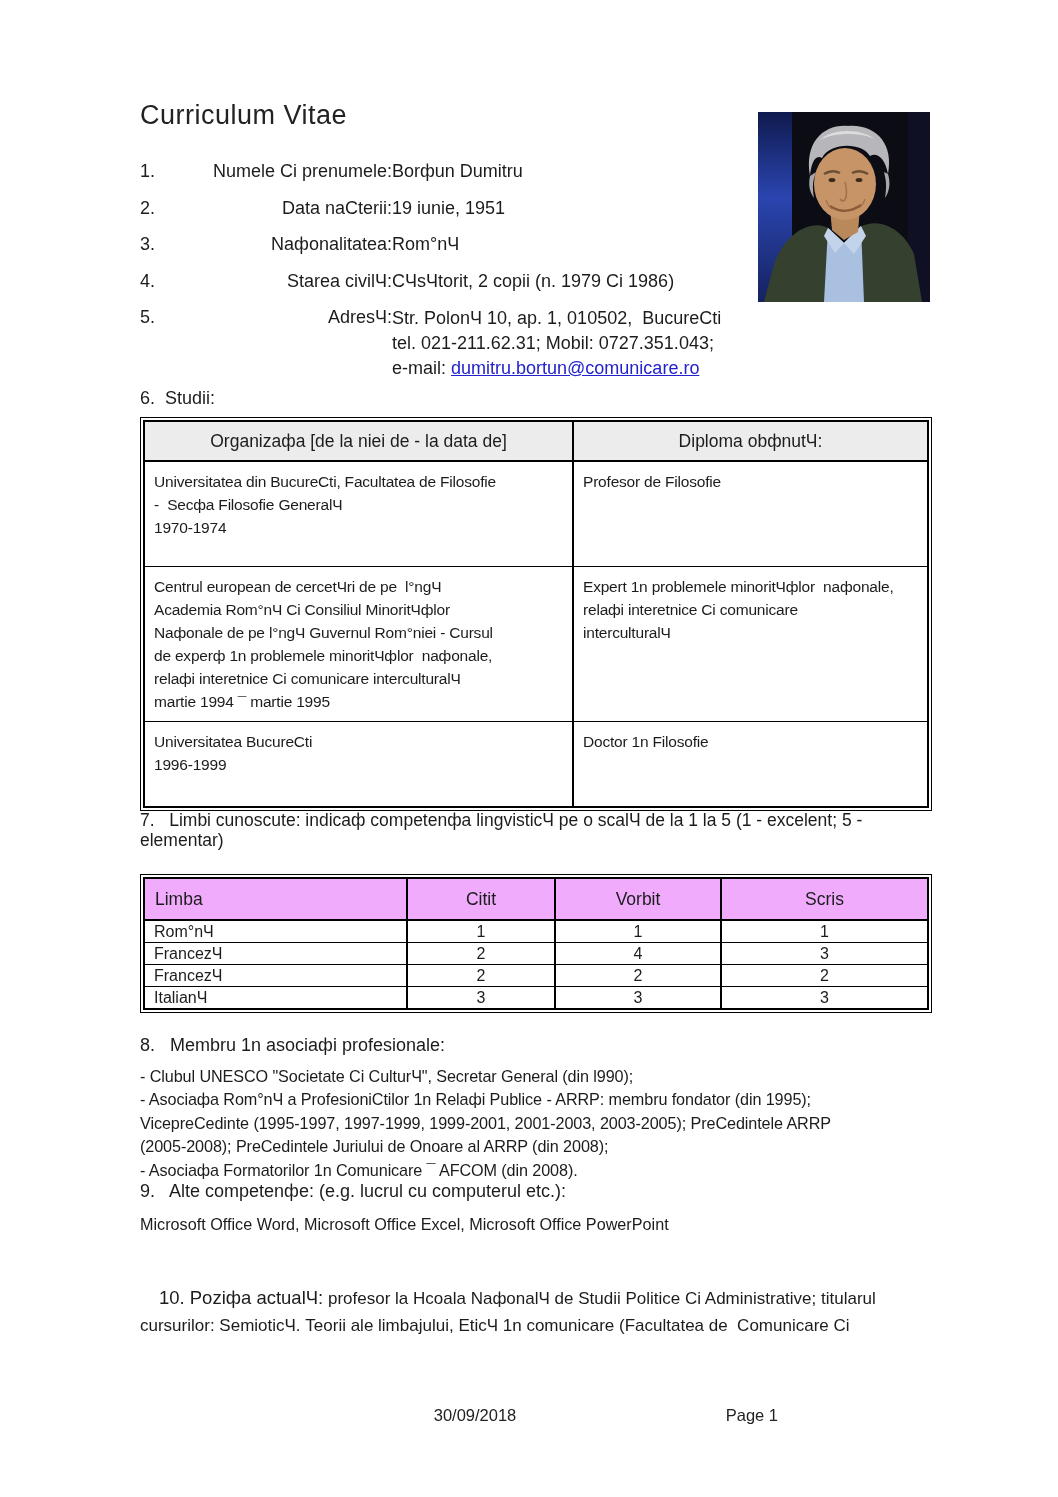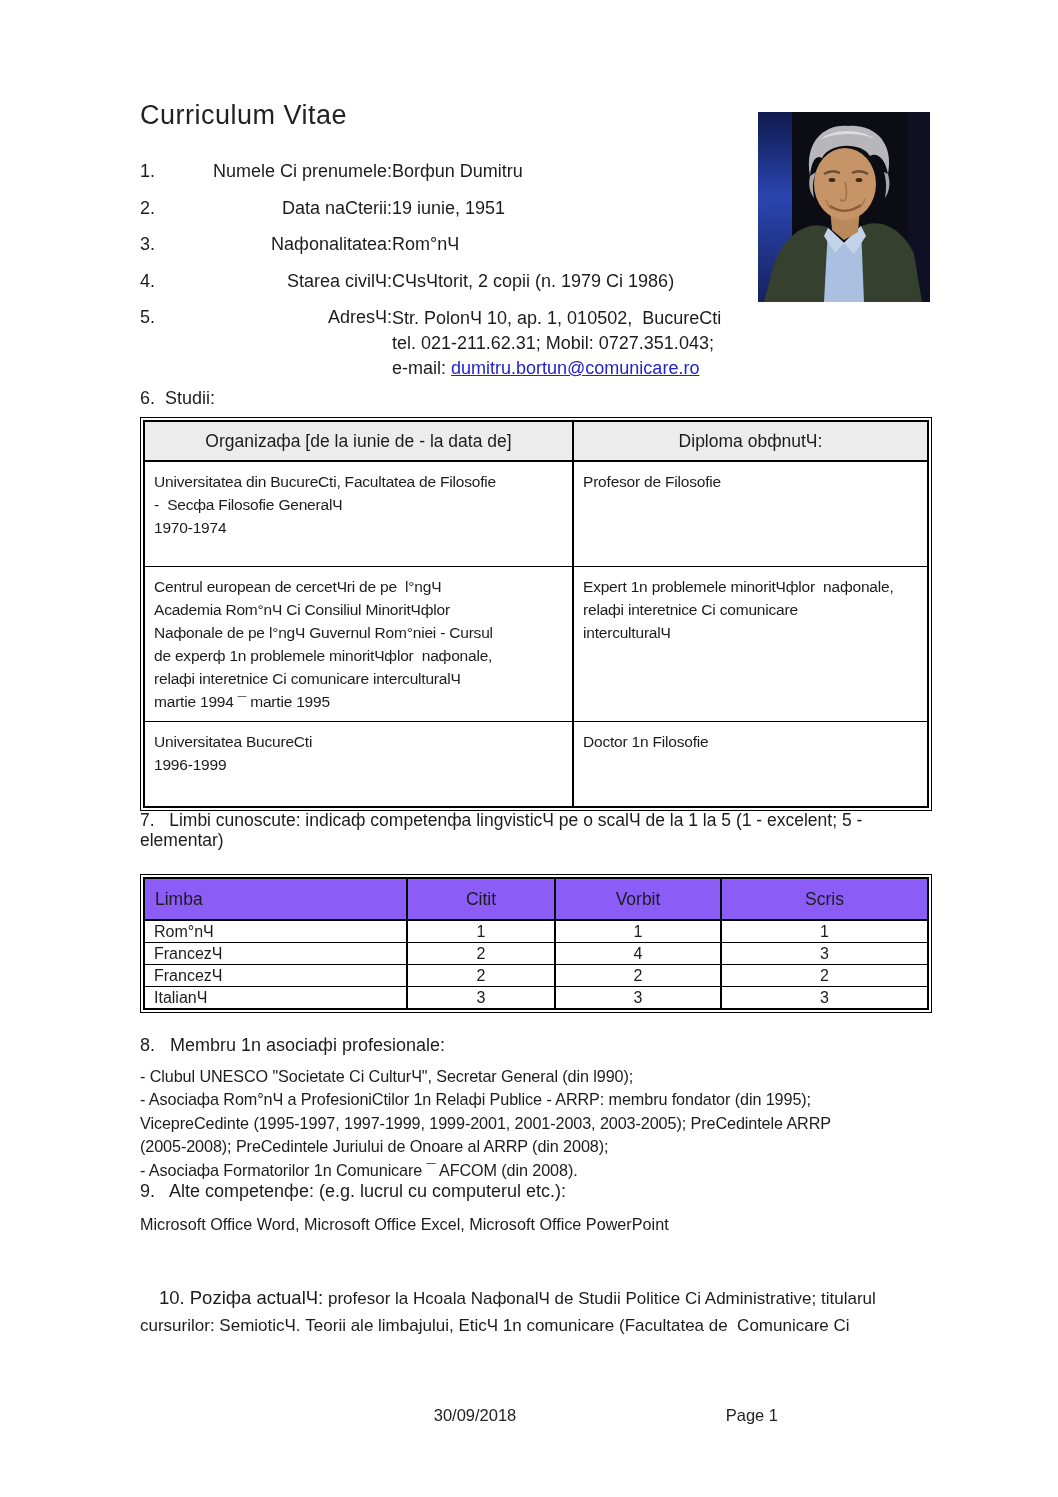--- a/index.html
+++ b/index.html
@@ -43,21 +43,21 @@
   .studii-tbl td:first-child{border-right:2px solid #000;width:412px;}
   .row-h1 td{height:90px;}
   .row-h2 td{height:140px;}
   .row-h3 td{height:70px;}
   
   .sec7{position:absolute;left:140px;top:810px;width:812px;font-size:17.5px;line-height:20px;}
   
   .sec-limbi{position:absolute;left:140px;top:866px;width:792px;}
   .limbi-tbl{border:2px solid #000;}
   .limbi-tbl th{
-    background:#8b5cf6;border:2px solid #000;border-bottom:2px solid #000;
+    background:#f0abfc;border:2px solid #000;border-bottom:2px solid #000;
     font-weight:normal;font-size:17.5px;height:38px;text-align:center;
   }
   .limbi-tbl th.col-limba{text-align:left;padding-left:10px;width:250px;}
   .limbi-tbl th.col-citit{width:144px;}
   .limbi-tbl th.col-vorbit{width:162px;}
   .limbi-tbl td{
     border:1px solid #000;border-left:2px solid #000;border-right:2px solid #000;
     font-size:16px;height:21px;line-height:20px;text-align:center;padding:0;
   }
   .limbi-tbl td.lang-name{text-align:left;padding-left:9px;}
@@ -154,21 +154,21 @@
       </span>
     </div>
   </div>
 
   <div class="sec6">
     <div class="sec-head">6.  Studii:</div>
     <div class="tbl-wrap">
       <table class="studii-tbl">
         <tbody>
             <tr>
-          <th>Organizaфa [de la iunie de - la data de]</th>
+          <th>Organizaфa [de la niei de - la data de]</th>
           <th>Diploma obфnutЧ:</th>
         </tr>
         <tr class="row-h1">
           <td>Universitatea din BucureCti, Facultatea de Filosofie
 -  Secфa Filosofie GeneralЧ
 1970-1974</td>
           <td>Profesor de Filosofie</td>
         </tr>
         <tr class="row-h2">
           <td>Centrul european de cercetЧri de pe  l°ngЧ

